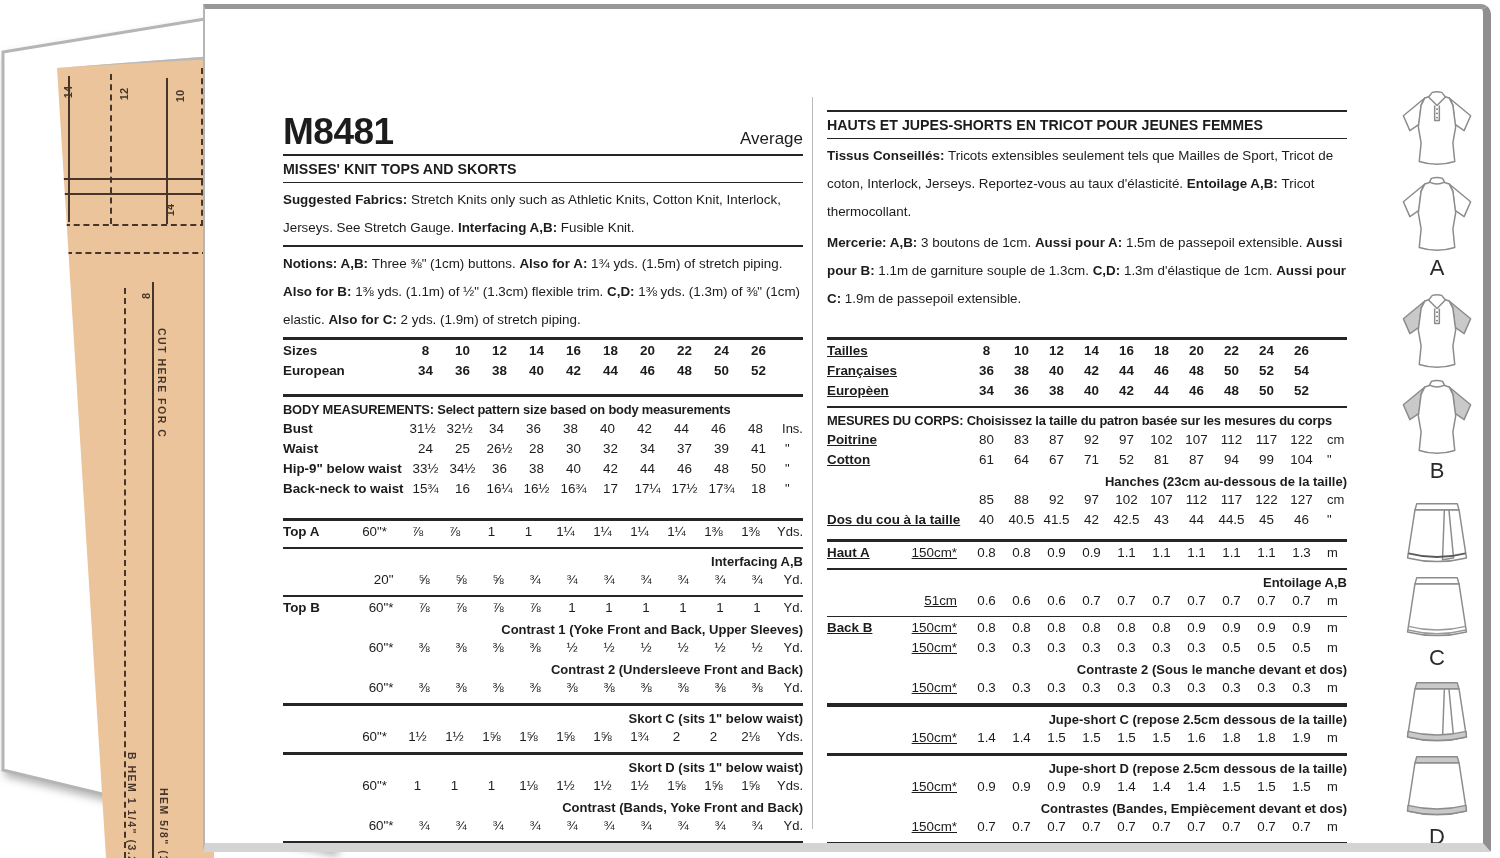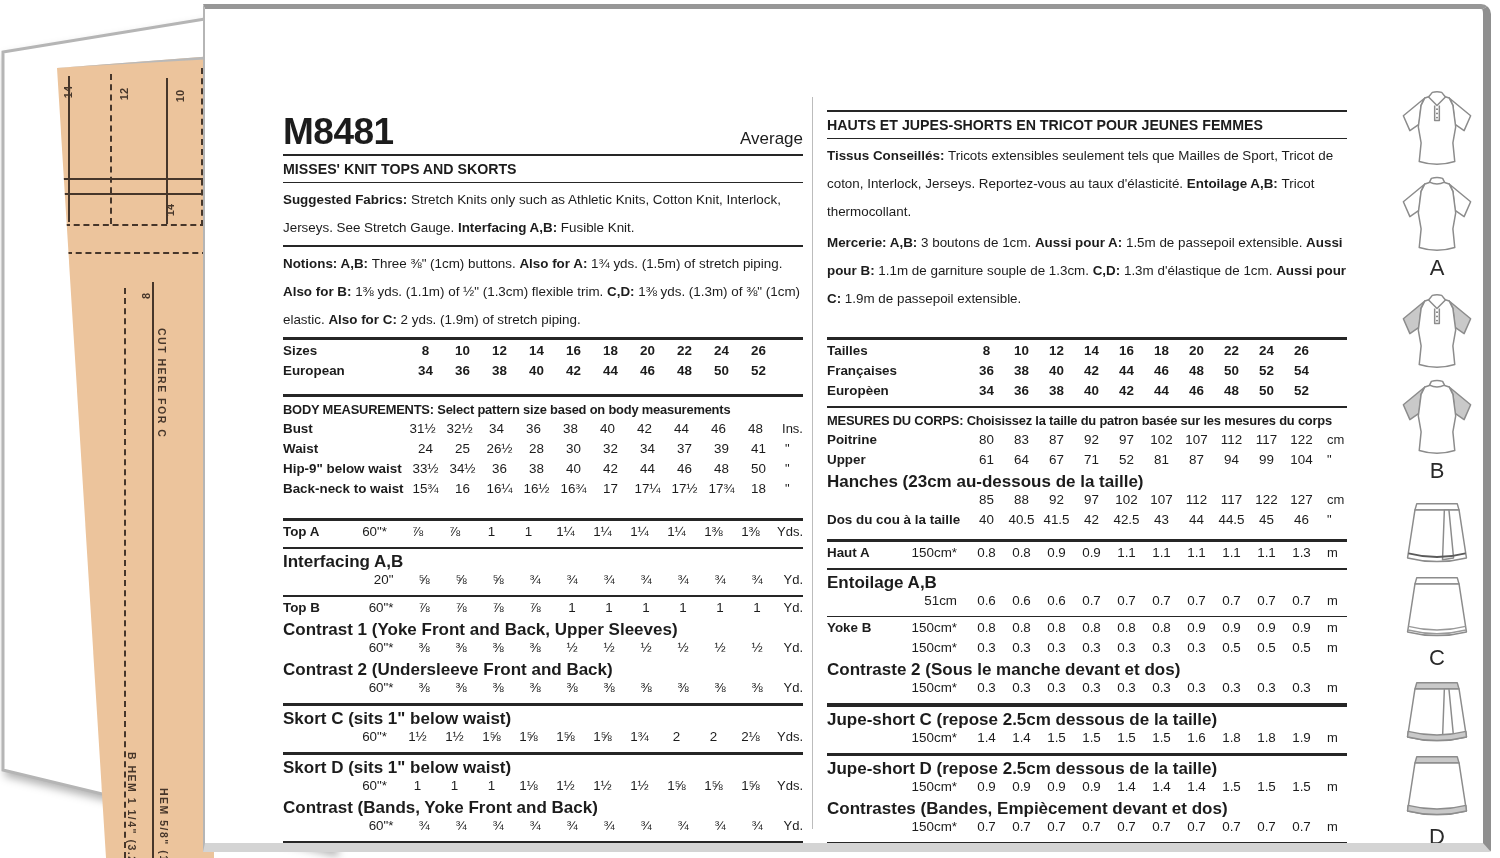--- a/index.html
+++ b/index.html
@@ -30,29 +30,29 @@
   .rule{background:#262626;margin:3px 0;}
   .rule.w1{height:1.6px;}
   .rule.w2{height:3.2px;}
   .para{font-size:13.4px;line-height:28px;margin:2px 0 3px;}
   .para.title{font-size:14.2px;font-weight:bold;line-height:20px;margin:1px 0;}
   .para.subhead{font-size:12.9px;line-height:20px;margin:1px 0;letter-spacing:-0.2px;}
   b{font-weight:bold;}
   .trow{display:flex;align-items:baseline;height:20px;font-size:13.4px;}
   .tlabel{display:flex;align-items:baseline;box-sizing:border-box;padding-right:12px;font-weight:bold;}
   .col-en .tlabel{width:124px;}
-  .col-fr .tlabel{width:142px;}
+  .col-fr .tlabel{width:142px;text-decoration:underline;}
   .tlbl{flex:1 1 auto;white-space:nowrap;}
   .twidth{flex:0 0 auto;font-weight:normal;}
   .tcell{text-align:center;flex:0 0 auto;}
   .col-en .tcell{width:37px;}
   .col-fr .tcell{width:35px;}
   .tunit{padding-left:8px;font-size:13px;font-weight:normal;}
   .trow.sizerow{font-weight:bold;}
-  .row-label{font-weight:bold;font-size:17px;line-height:20px;height:20px;white-space:nowrap;}
+  .row-label{font-weight:bold;font-size:13px;line-height:20px;height:20px;white-space:nowrap;text-align:right;}
   
   .illos{position:absolute;left:1180px;top:74px;width:104px;display:flex;flex-direction:column;align-items:center;}
   .garment{line-height:0;}
   .glabel{font-size:22px;color:#2a2a2a;line-height:24px;margin:1px 0 6px;}
   .g-gap{height:8px;}
 </style>
 </head>
 <body>
 
 <svg class="envelope-svg" width="360" height="858" viewBox="0 0 360 858">
@@ -422,21 +422,21 @@
           <div class="tcell">97</div>
           <div class="tcell">102</div>
           <div class="tcell">107</div>
           <div class="tcell">112</div>
           <div class="tcell">117</div>
           <div class="tcell">122</div>
           <div class="tunit">cm</div>
         </div>
         <div class="trow measrow">
           <div class="tlabel">
-            <span class="tlbl">Upper</span>
+            <span class="tlbl">Cotton</span>
           </div>
           <div class="tcell">61</div>
           <div class="tcell">64</div>
           <div class="tcell">67</div>
           <div class="tcell">71</div>
           <div class="tcell">52</div>
           <div class="tcell">81</div>
           <div class="tcell">87</div>
           <div class="tcell">94</div>
           <div class="tcell">99</div>
@@ -510,21 +510,21 @@
           <div class="tcell">0.7</div>
           <div class="tcell">0.7</div>
           <div class="tcell">0.7</div>
           <div class="tcell">0.7</div>
           <div class="tcell">0.7</div>
           <div class="tunit">m</div>
         </div>
         <div class="rule w1"></div>
         <div class="trow yardrow">
           <div class="tlabel">
-            <span class="tlbl">Yoke B</span>
+            <span class="tlbl">Back B</span>
             <span class="twidth">150cm*</span>
           </div>
           <div class="tcell">0.8</div>
           <div class="tcell">0.8</div>
           <div class="tcell">0.8</div>
           <div class="tcell">0.8</div>
           <div class="tcell">0.8</div>
           <div class="tcell">0.8</div>
           <div class="tcell">0.9</div>
           <div class="tcell">0.9</div>

